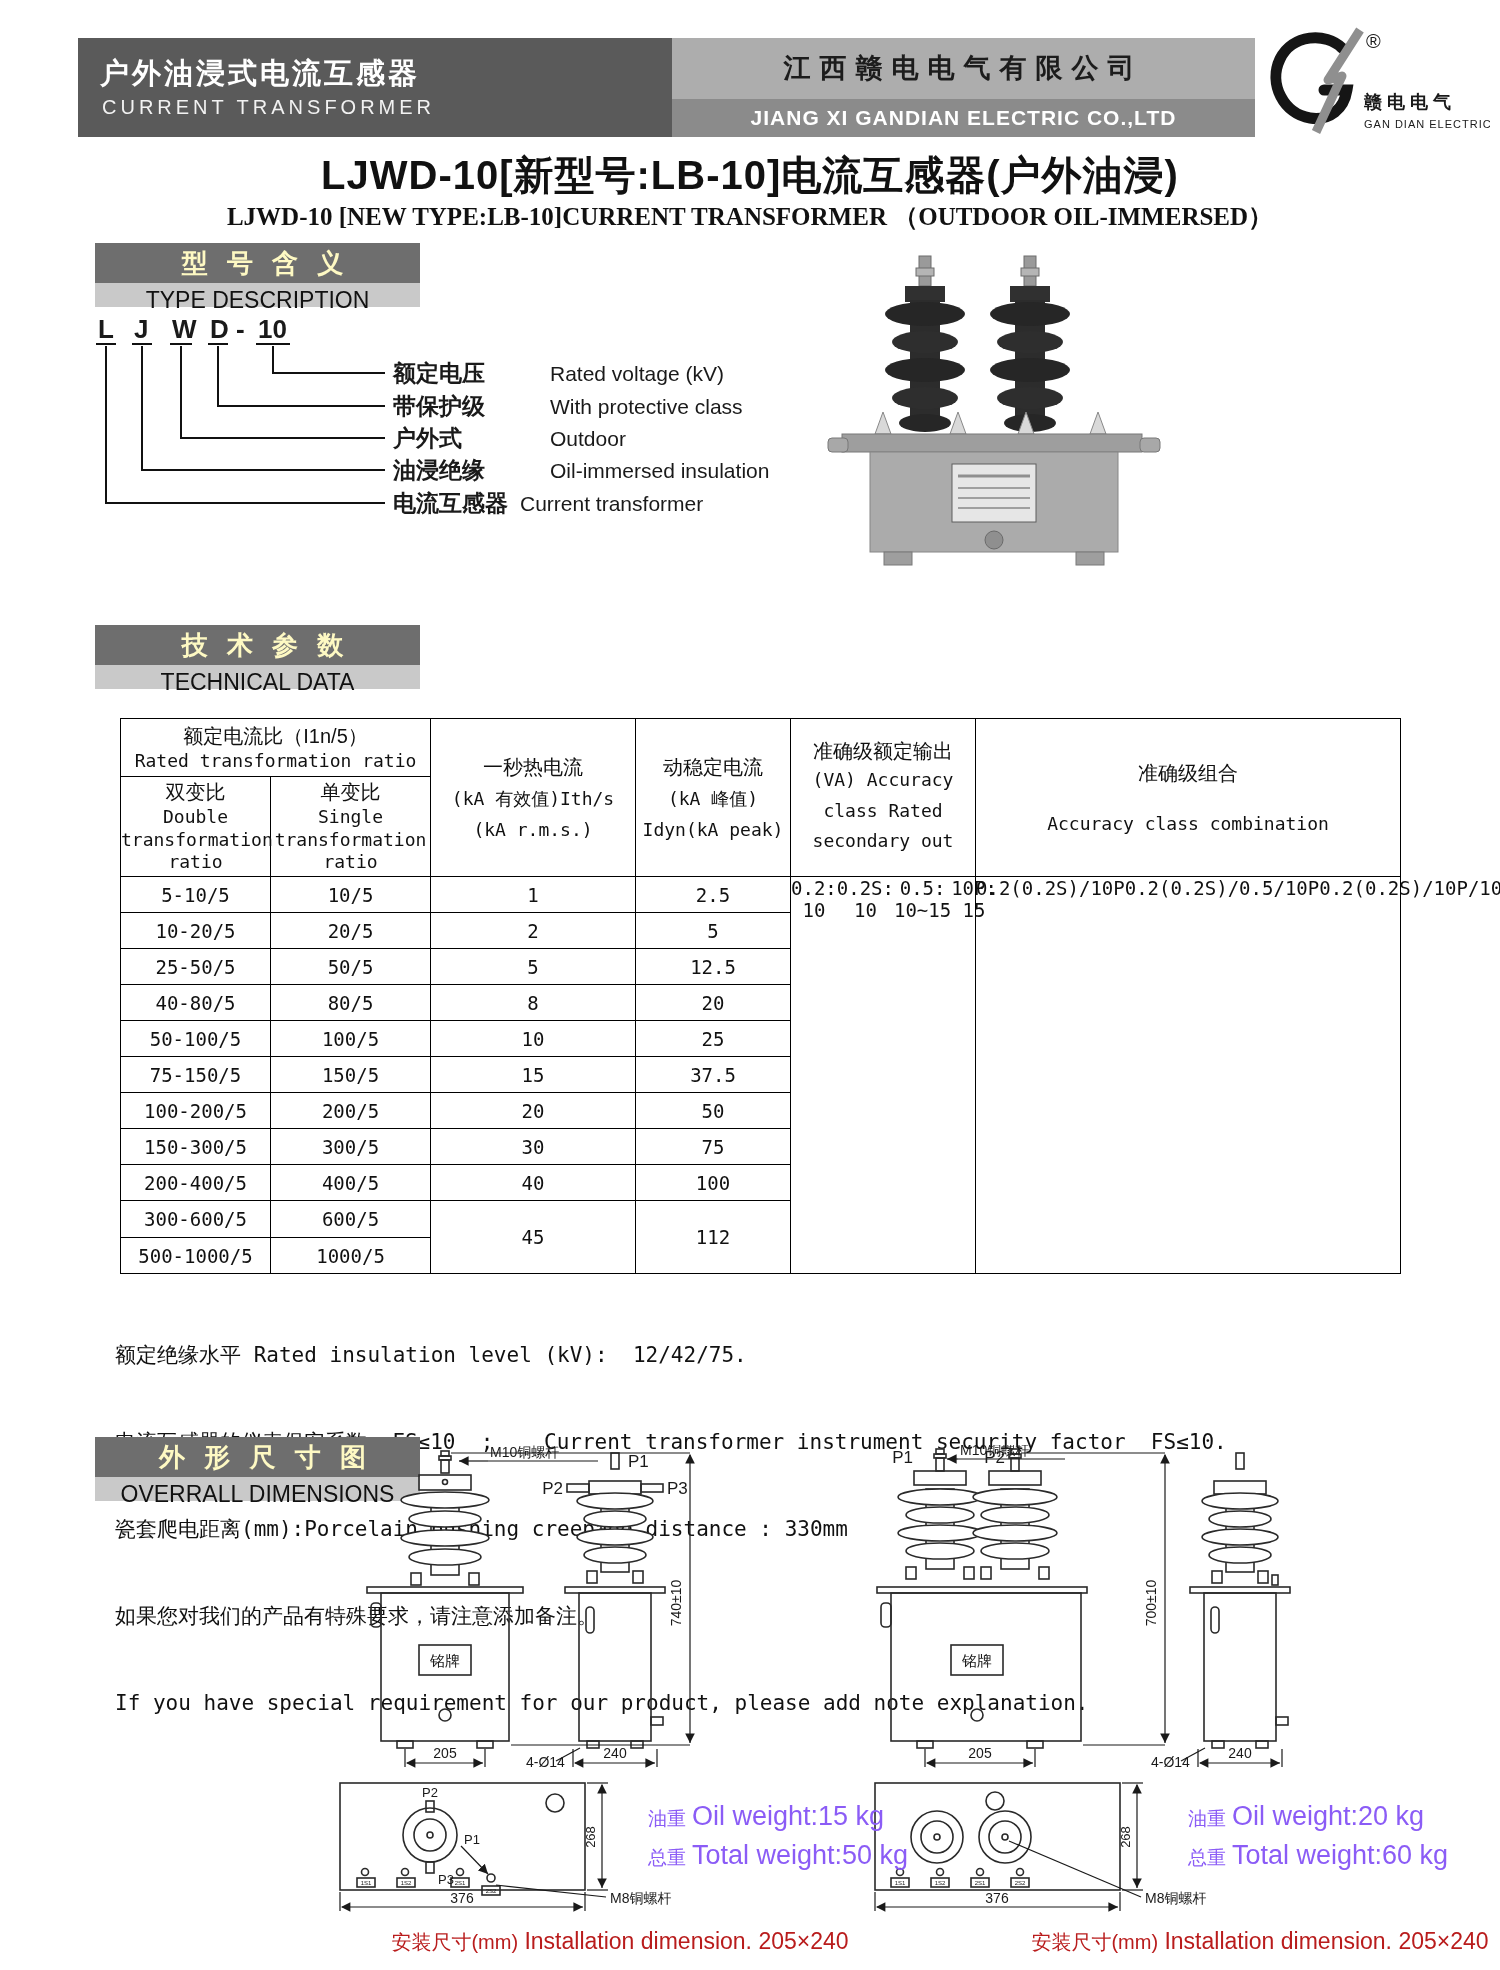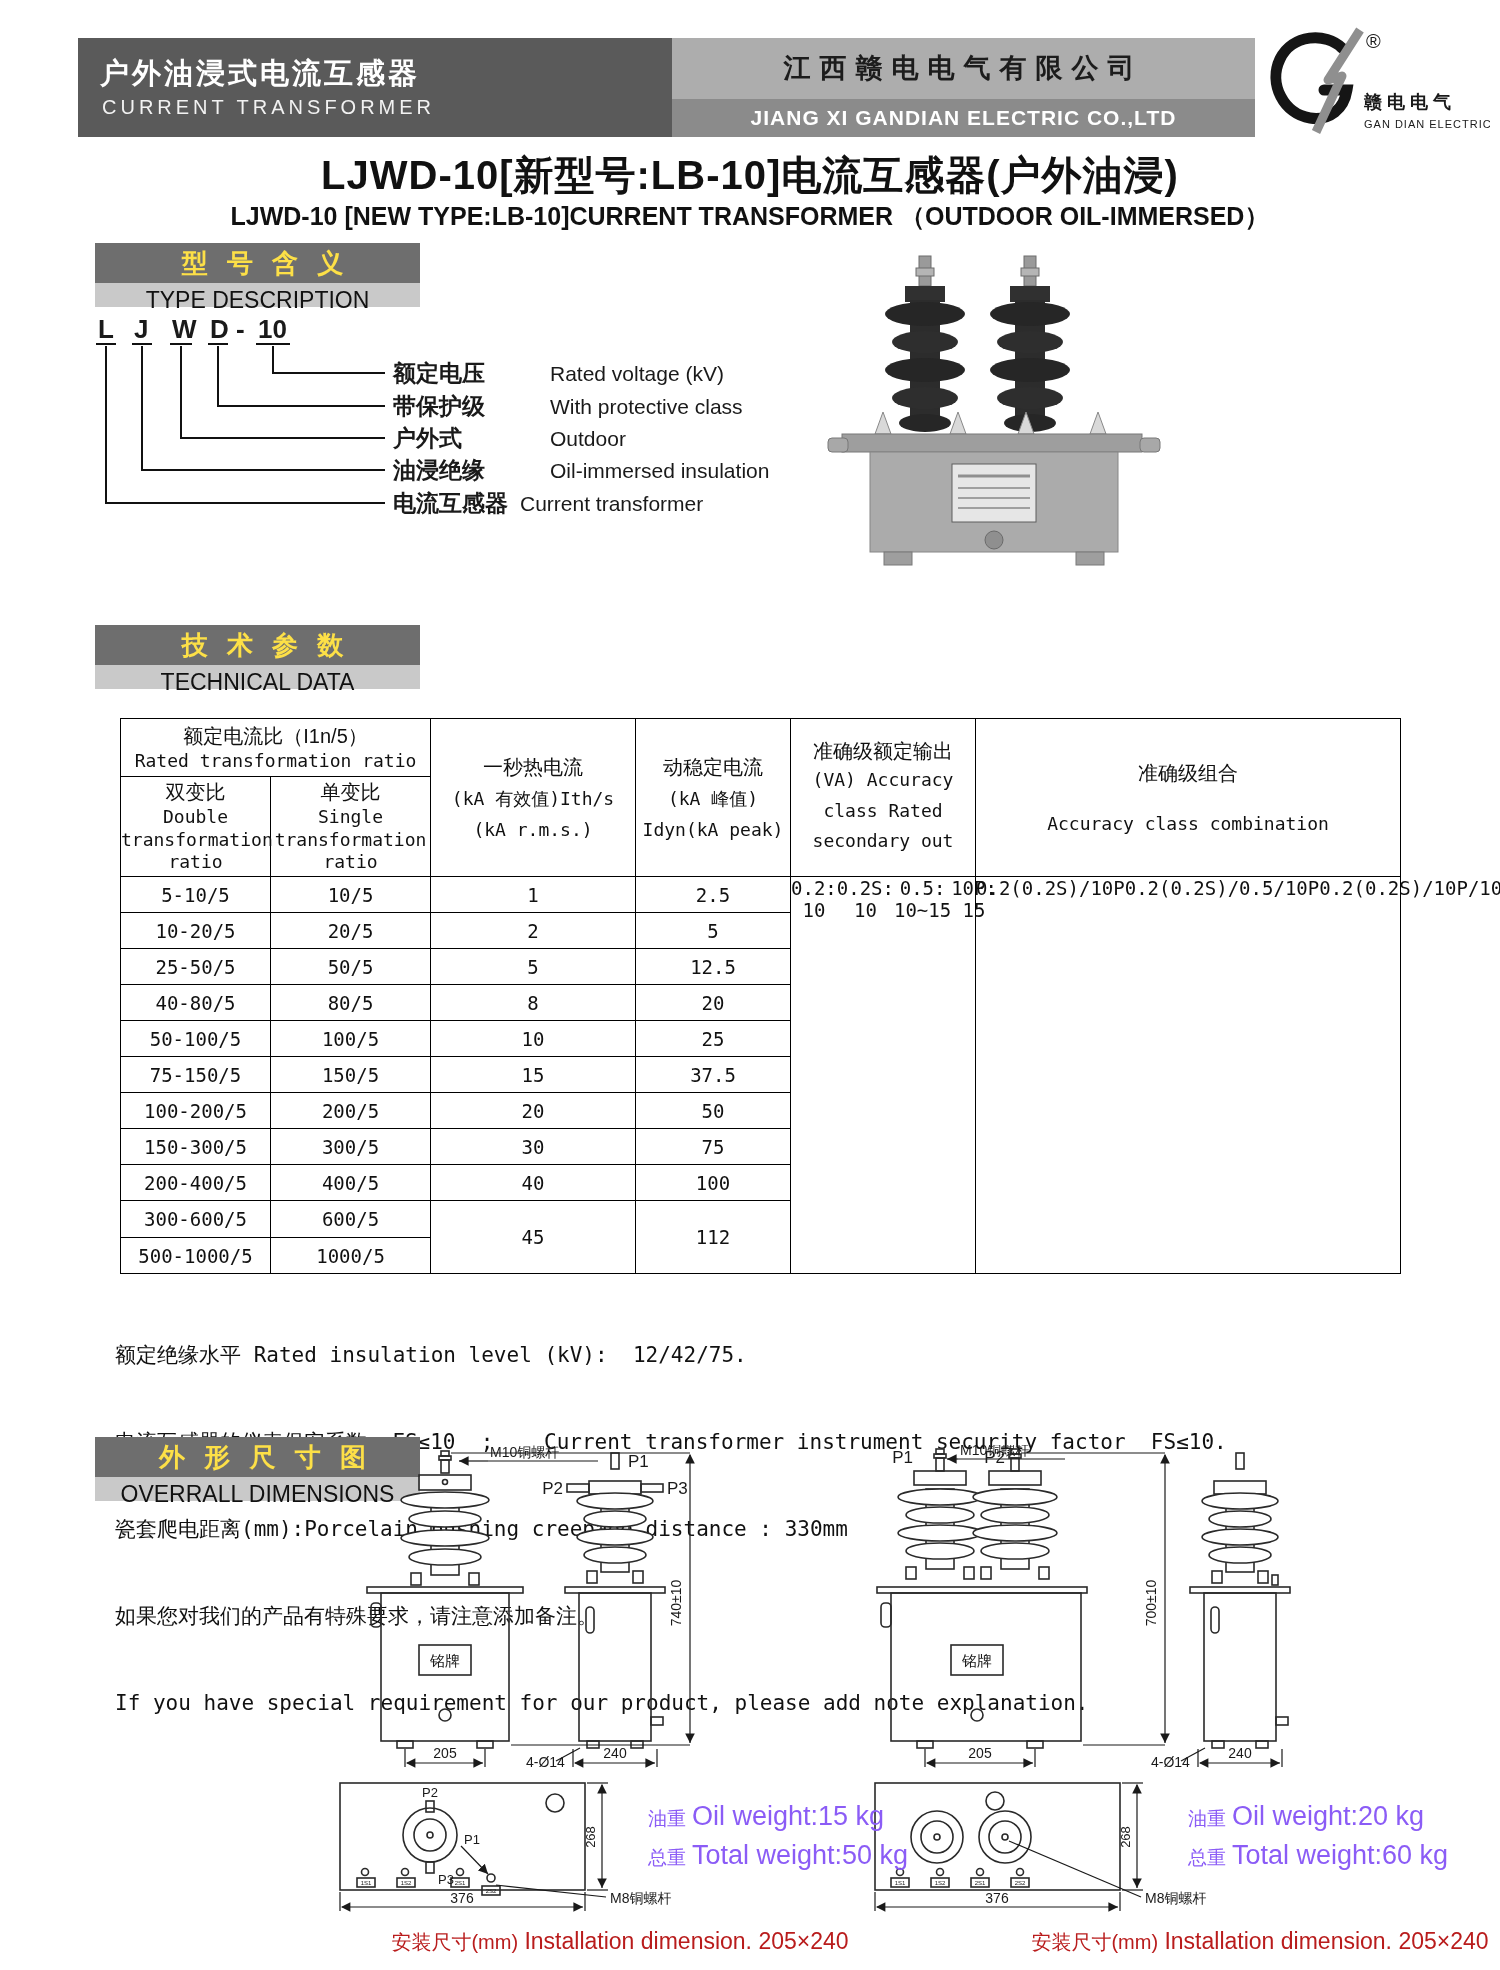--- a/index.html
+++ b/index.html
@@ -10,24 +10,24 @@
   #hdr-left{left:78px;top:38px;width:594px;height:99px;background:#5a5a5a;color:#fff;}
   #hdr-left .cn{font-size:29px;font-weight:bold;letter-spacing:3px;padding:16px 0 2px 22px;}
   #hdr-left .en{font-size:20px;letter-spacing:4px;padding-left:24px;color:#f2f2f2;}
   #hdr-mid{left:672px;top:38px;width:583px;height:99px;}
   #hdr-mid .cn{height:61px;line-height:61px;background:#adadad;color:#1c1c1c;font-size:27px;
                font-weight:bold;letter-spacing:9px;text-align:center;}
   #hdr-mid .en{height:38px;line-height:38px;background:#8b8b8b;color:#ffffff;font-size:21px;
                font-weight:bold;text-align:center;letter-spacing:1px;}
   
   #title-cn{left:0;top:148px;width:1500px;text-align:center;font-size:40px;font-weight:bold;letter-spacing:1px;}
-  #title-en{left:0;top:200px;width:1500px;text-align:center;font-size:25px;font-weight:600;}
+  #title-en{left:0;top:200px;width:1500px;text-align:center;font-size:25px;font-weight:600;font-family:Liberation Serif, serif;}
   
   .sec-head{width:325px;}
-  .sec-head .cn{background:#6e6e6e;color:#fde047;font-size:26px;font-weight:bold;text-align:center;
+  .sec-head .cn{background:#6e6e6e;color:#fef9c3;font-size:26px;font-weight:bold;text-align:center;
                 height:40px;line-height:40px;letter-spacing:6px;padding-left:16px;}
   .sec-head .en{background:#c9c9c9;color:#111;font-size:23px;text-align:center;height:24px;line-height:34px;}
   
   #tech-table{left:120px;top:718px;}
   table{border-collapse:collapse;table-layout:fixed;width:1280px;}
   td{border:1.6px solid #000;text-align:center;vertical-align:middle;padding:0;
      font-family:"DejaVu Sans Mono",monospace;font-size:19px;}
   .hdr-cn{font-size:20px;font-family:"Liberation Sans",sans-serif;}
   .hdr-en{font-size:18px;font-family:"DejaVu Sans Mono",monospace;line-height:1.25;}
   .hline{line-height:1.7;}

